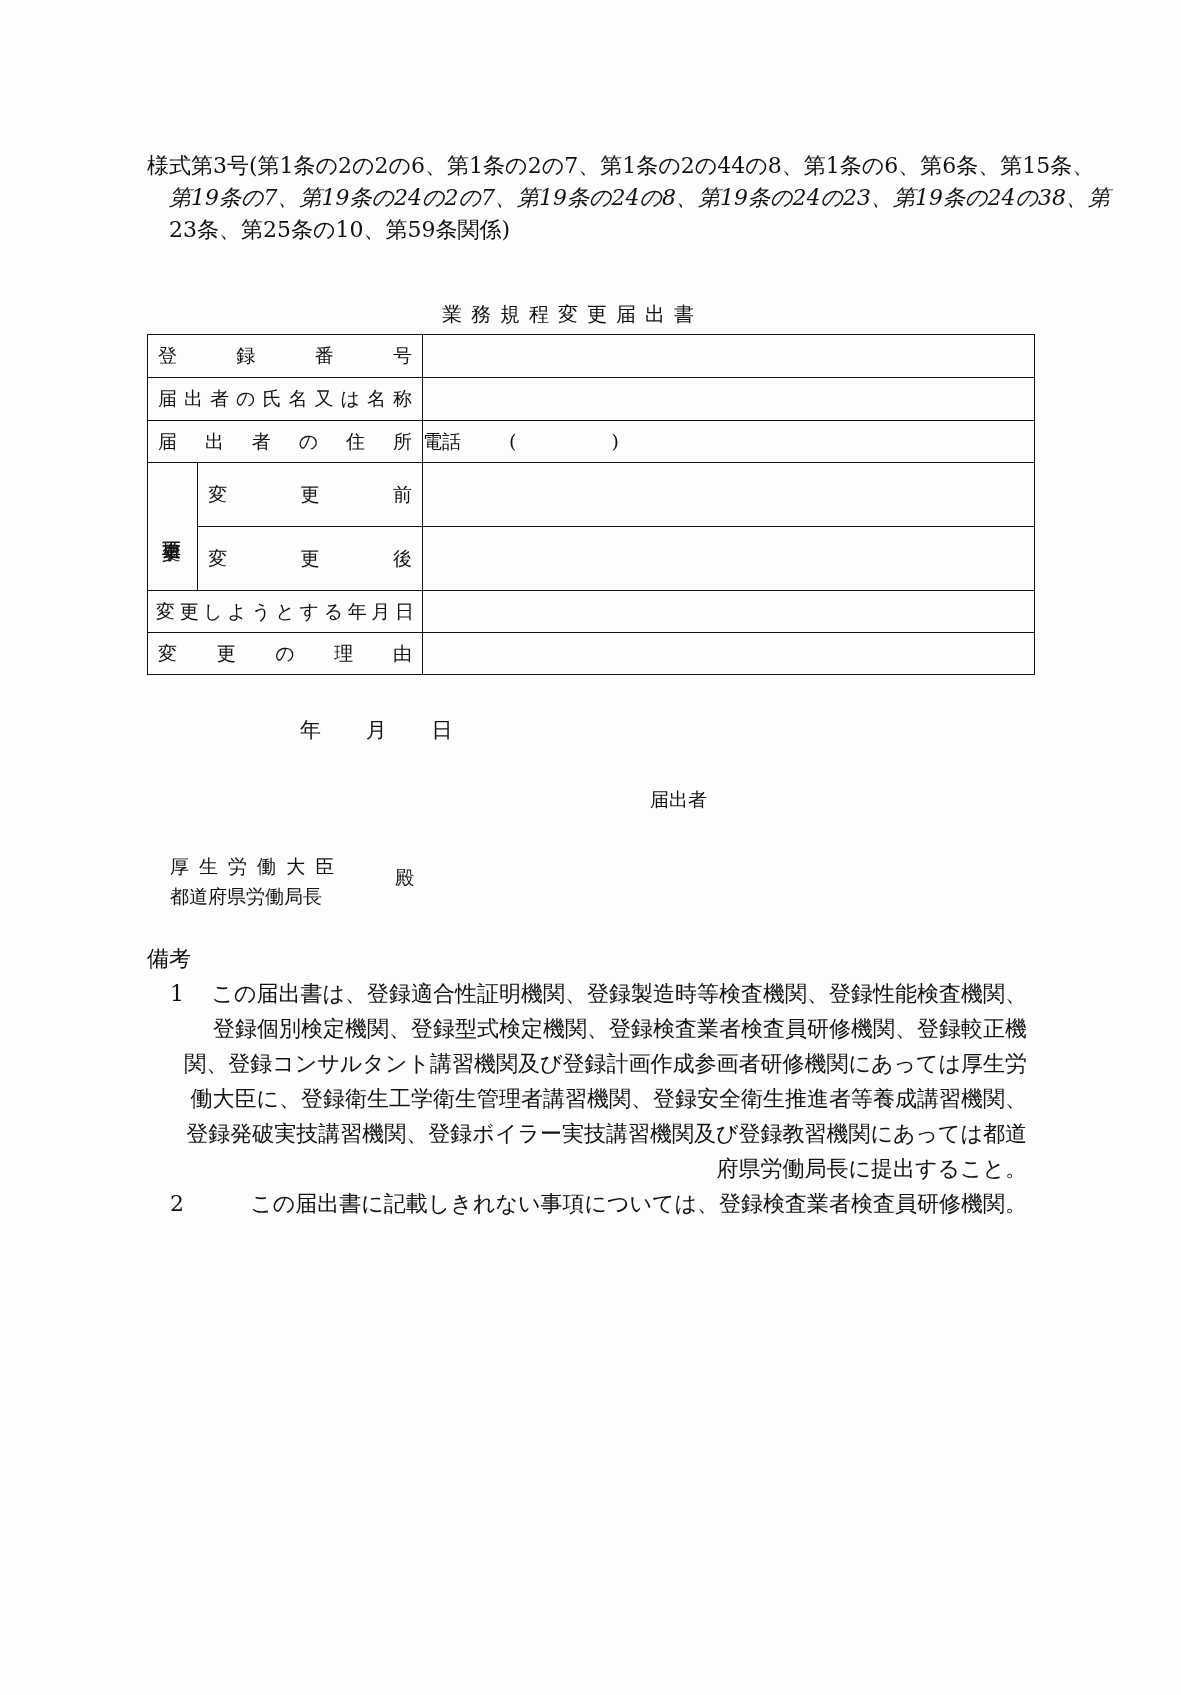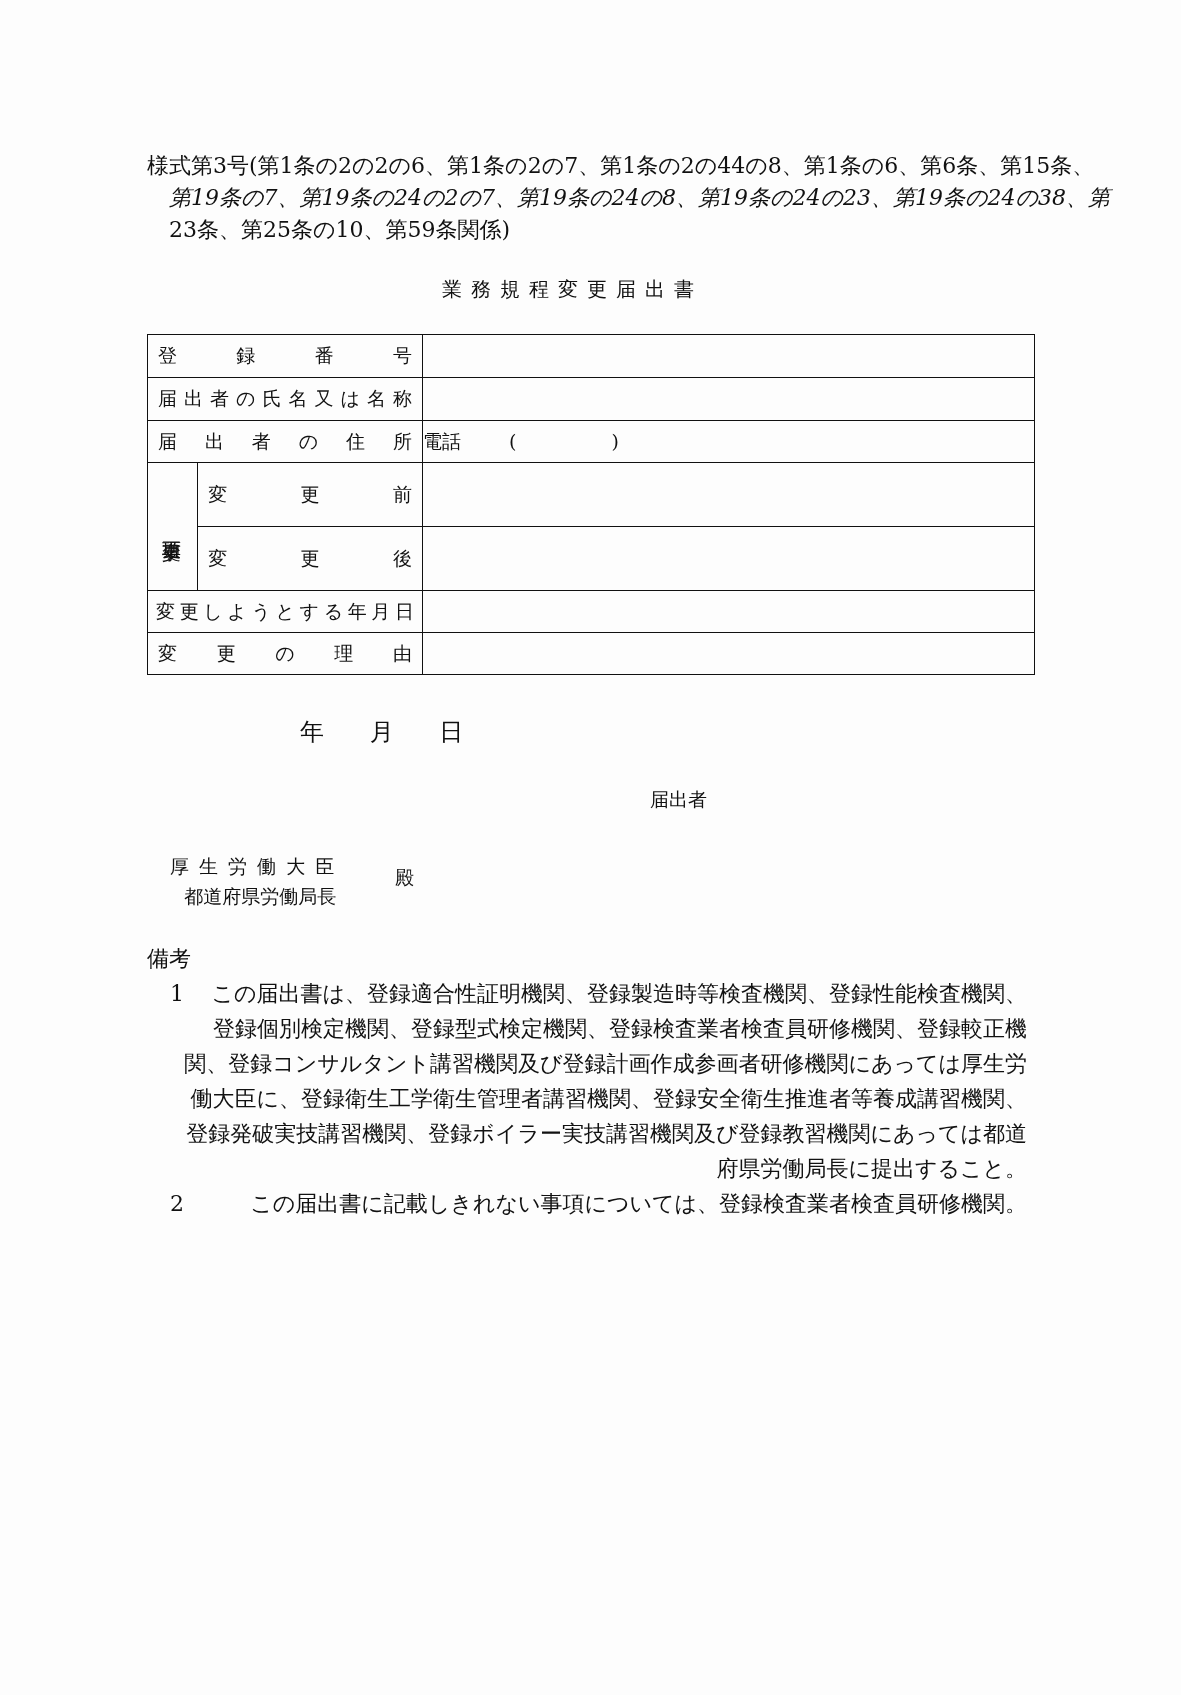--- a/index.html
+++ b/index.html
@@ -11,36 +11,36 @@
   table.form { position: absolute; left: 147px; top: 334px; width: 888px;
                border-collapse: collapse; font-size: 19px; }
   table.form td { border: 1.5px solid #111; padding: 0; }
   table.form td.lbl { width: 274px; }
   table.form td.lbl-sub { width: 223px; }
   table.form td.side { width: 49px; text-align: center; vertical-align: middle; }
   .just { display: flex; justify-content: space-between; padding: 0 10px; }
   .vert { writing-mode: vertical-rl; text-orientation: upright; font-size: 19px; letter-spacing: 0px; margin: 0 auto; }
   .phone { display: flex; justify-content: flex-start; padding-right: 75px; }
   .phone span.paren { margin-left: 48px; letter-spacing: 38px; }
-  .addressee { font-size: 19px; line-height: 30px; text-align: right; }
+  .addressee { font-size: 19px; line-height: 30px; }
   .notes { font-size: 22px; line-height: 35px; text-align: right; }
   .note-item { position: absolute; left: 147px; width: 880px; white-space: normal; }
   .note-num { position: absolute; left: 23px; }
   .note-text { margin-left: 35px; text-indent: 20px; }
 </style>
 </head>
 <body>
 
 <div class="abs hdr" style="left:147px; top:150px;">
   <div>様式第3号(第1条の2の2の6、第1条の2の7、第1条の2の44の8、第1条の6、第6条、第15条、</div>
   <div style="padding-left:22px;font-style:italic;">第19条の7、第19条の24の2の7、第19条の24の8、第19条の24の23、第19条の24の38、第</div>
   <div style="padding-left:22px;">23条、第25条の10、第59条関係)</div>
 </div>
 
-<div class="abs title" style="left:442px; top:276px;">業務規程変更届出書</div>
+<div class="abs title" style="left:442px; top:301px;">業務規程変更届出書</div>
 
 <table class="form">
   <tbody>
       <tr style="height:43px;">
     <td class="lbl" colspan="2">
       <div class="just">
         <span>登</span>
         <span>録</span>
         <span>番</span>
         <span>号</span>
@@ -132,21 +132,21 @@
         <span>の</span>
         <span>理</span>
         <span>由</span>
       </div>
     </td>
     <td></td>
   </tr>
 </tbody>
   </table>
 
-<div class="abs" style="left:300px; top:716px; font-size:24px;">
+<div class="abs" style="left:300px; top:716px; font-size:21px;">
   <span>年</span>
   <span style="margin-left:38px;">月</span>
   <span style="margin-left:38px;">日</span>
 </div>
 
 <div class="abs" style="left:650px; top:787px; font-size:19px;">届出者</div>
 
 <div class="abs addressee" style="left:170px; top:851px;">
   <div style="letter-spacing:2px;">厚 生 労 働 大 臣</div>
   <div>都道府県労働局長</div>

